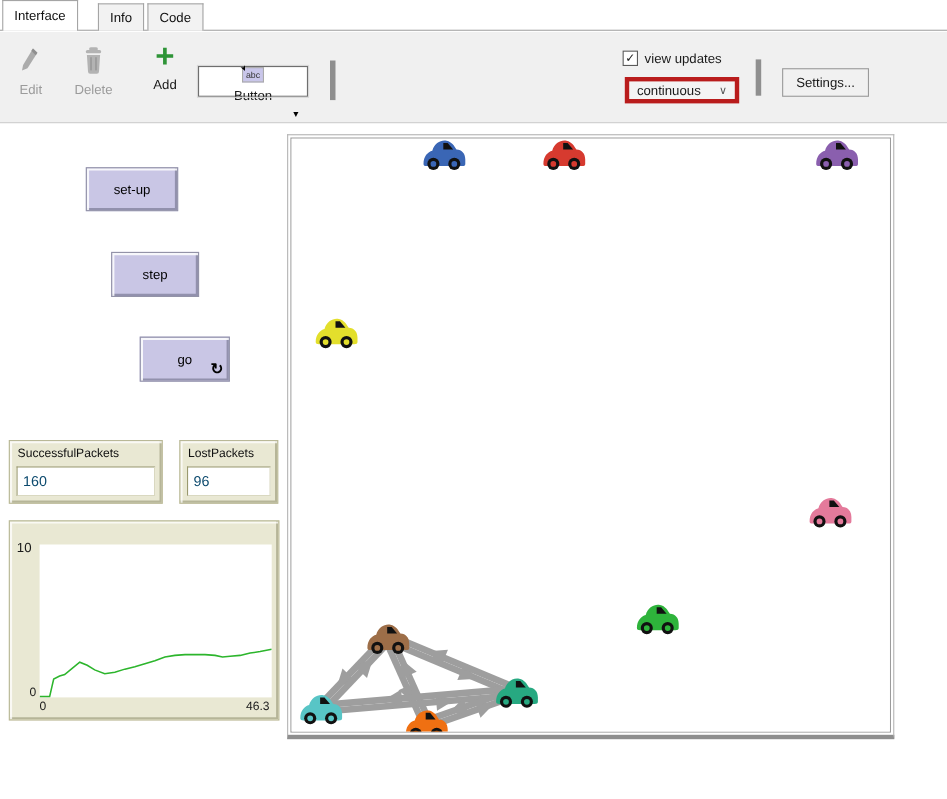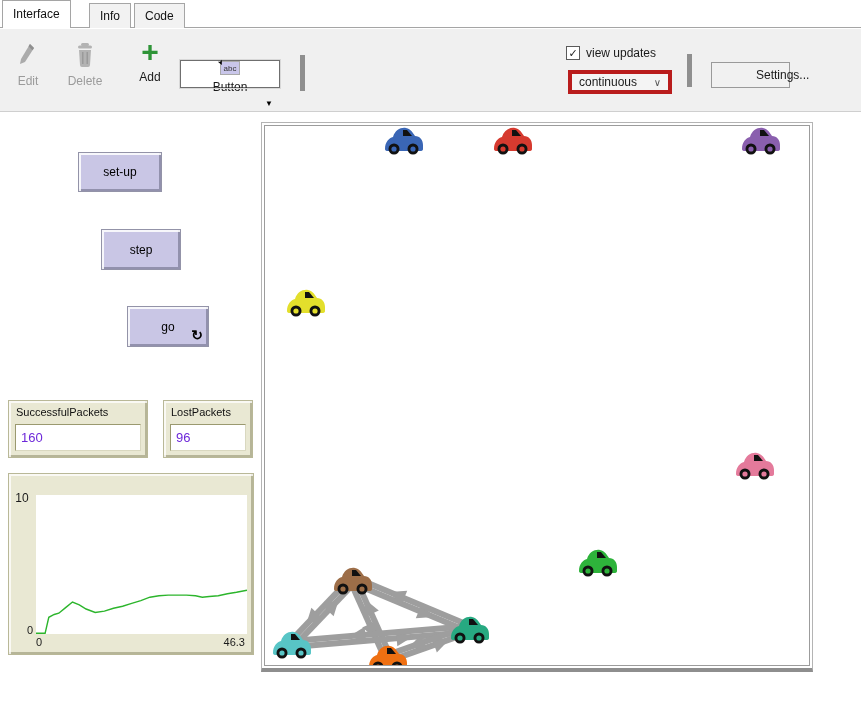--- a/index.html
+++ b/index.html
@@ -46,40 +46,40 @@
   .ticks-label { position:absolute; left:57px; top:57px; width:100px; text-align:center; font-size:12px; }
 
   .chk-row { position:absolute; left:566px; top:17px; display:flex; align-items:center; gap:6px; font-size:12px; }
   .chk-box { width:14px; height:14px; background:#fff; border:1px solid #5a5a5a; font-size:11px; line-height:13px; text-align:center; }
 
   .update-select { position:absolute; left:568px; top:41px; width:104px; height:24px; background:#f4f4f4; border:4px solid #b91c1c;
         display:flex; align-items:center; padding:0 7px; font-size:12px; }
   .update-select .uarrow { margin-left:auto; font-size:10px; color:#555; }
 
   .settings-btn { position:absolute; left:711px; top:33px; width:79px; height:26px; background:#f1f1f1; border:1px solid #9a9a9a;
-        font-size:12px; line-height:24px;padding-left:44px; }
+        font-size:12px; text-align:center; line-height:24px; }
 
   
   .nl-button { position:absolute; background:#c9c6e5; border:1px solid #9393a8;
         box-shadow: inset 2px 2px 0 rgba(255,255,255,.85), inset -2px -2px 0 rgba(92,92,118,.5);
         font-size:12px; color:#000; display:flex; align-items:center; justify-content:center; }
   #btn-setup { left:78px; top:152px; width:84px; height:40px; }
   #btn-step { left:101px; top:229px; width:80px; height:41px; }
   #btn-go { left:127px; top:306px; width:82px; height:41px; }
   .forever-icon { position:absolute; right:5px; bottom:3px; font-size:14px; font-weight:bold; color:#000; }
 
   
   .monitor { position:absolute; background:#e9e8d3; border:1px solid #b9b897;
         box-shadow: inset 2px 2px 0 rgba(255,255,255,.75), inset -2px -2px 0 rgba(120,119,80,.45); }
   #monitor-1 { left:8px; top:400px; width:140px; height:58px; }
   #monitor-2 { left:163px; top:400px; width:90px; height:58px; }
   .monitor .mlabel { display:block; font-size:11px; padding:5px 7px 2px 7px; color:#111; }
   .monitor .mvalue { position:absolute; left:6px; right:6px; top:23px; height:27px; background:#fff;
         border:1px solid #9a996f; border-right-color:#d9d8c0; border-bottom-color:#d9d8c0;
-        font-size:13px; padding:5px 5px; color:#6d28d9; }
+        font-size:13px; padding:5px 5px; color:#0c4a6e; }
 
   
   .plot { position:absolute; left:8px; top:473px; width:246px; height:182px; background:#e9e8d3; border:1px solid #b9b897;
         box-shadow: inset 2px 2px 0 rgba(255,255,255,.75), inset -2px -2px 0 rgba(120,119,80,.45); }
   .plot-title { position:absolute; left:0; top:4px; width:100%; text-align:center; font-size:13px; font-weight:bold; color:#000; }
   .plot-area { position:absolute; left:27px; top:21px; width:211px; height:139px; background:#fff; }
   .plot-ylab-top { position:absolute; left:2px; top:17px; width:22px; text-align:center; font-size:12px; }
   .plot-ylab-bot { position:absolute; left:2px; top:150px; width:22px; text-align:right; font-size:11px; }
   .plot-xlab-left { position:absolute; left:27px; top:162px; font-size:11px; }
   .plot-xlab-right { position:absolute; right:8px; top:162px; font-size:11px; }

